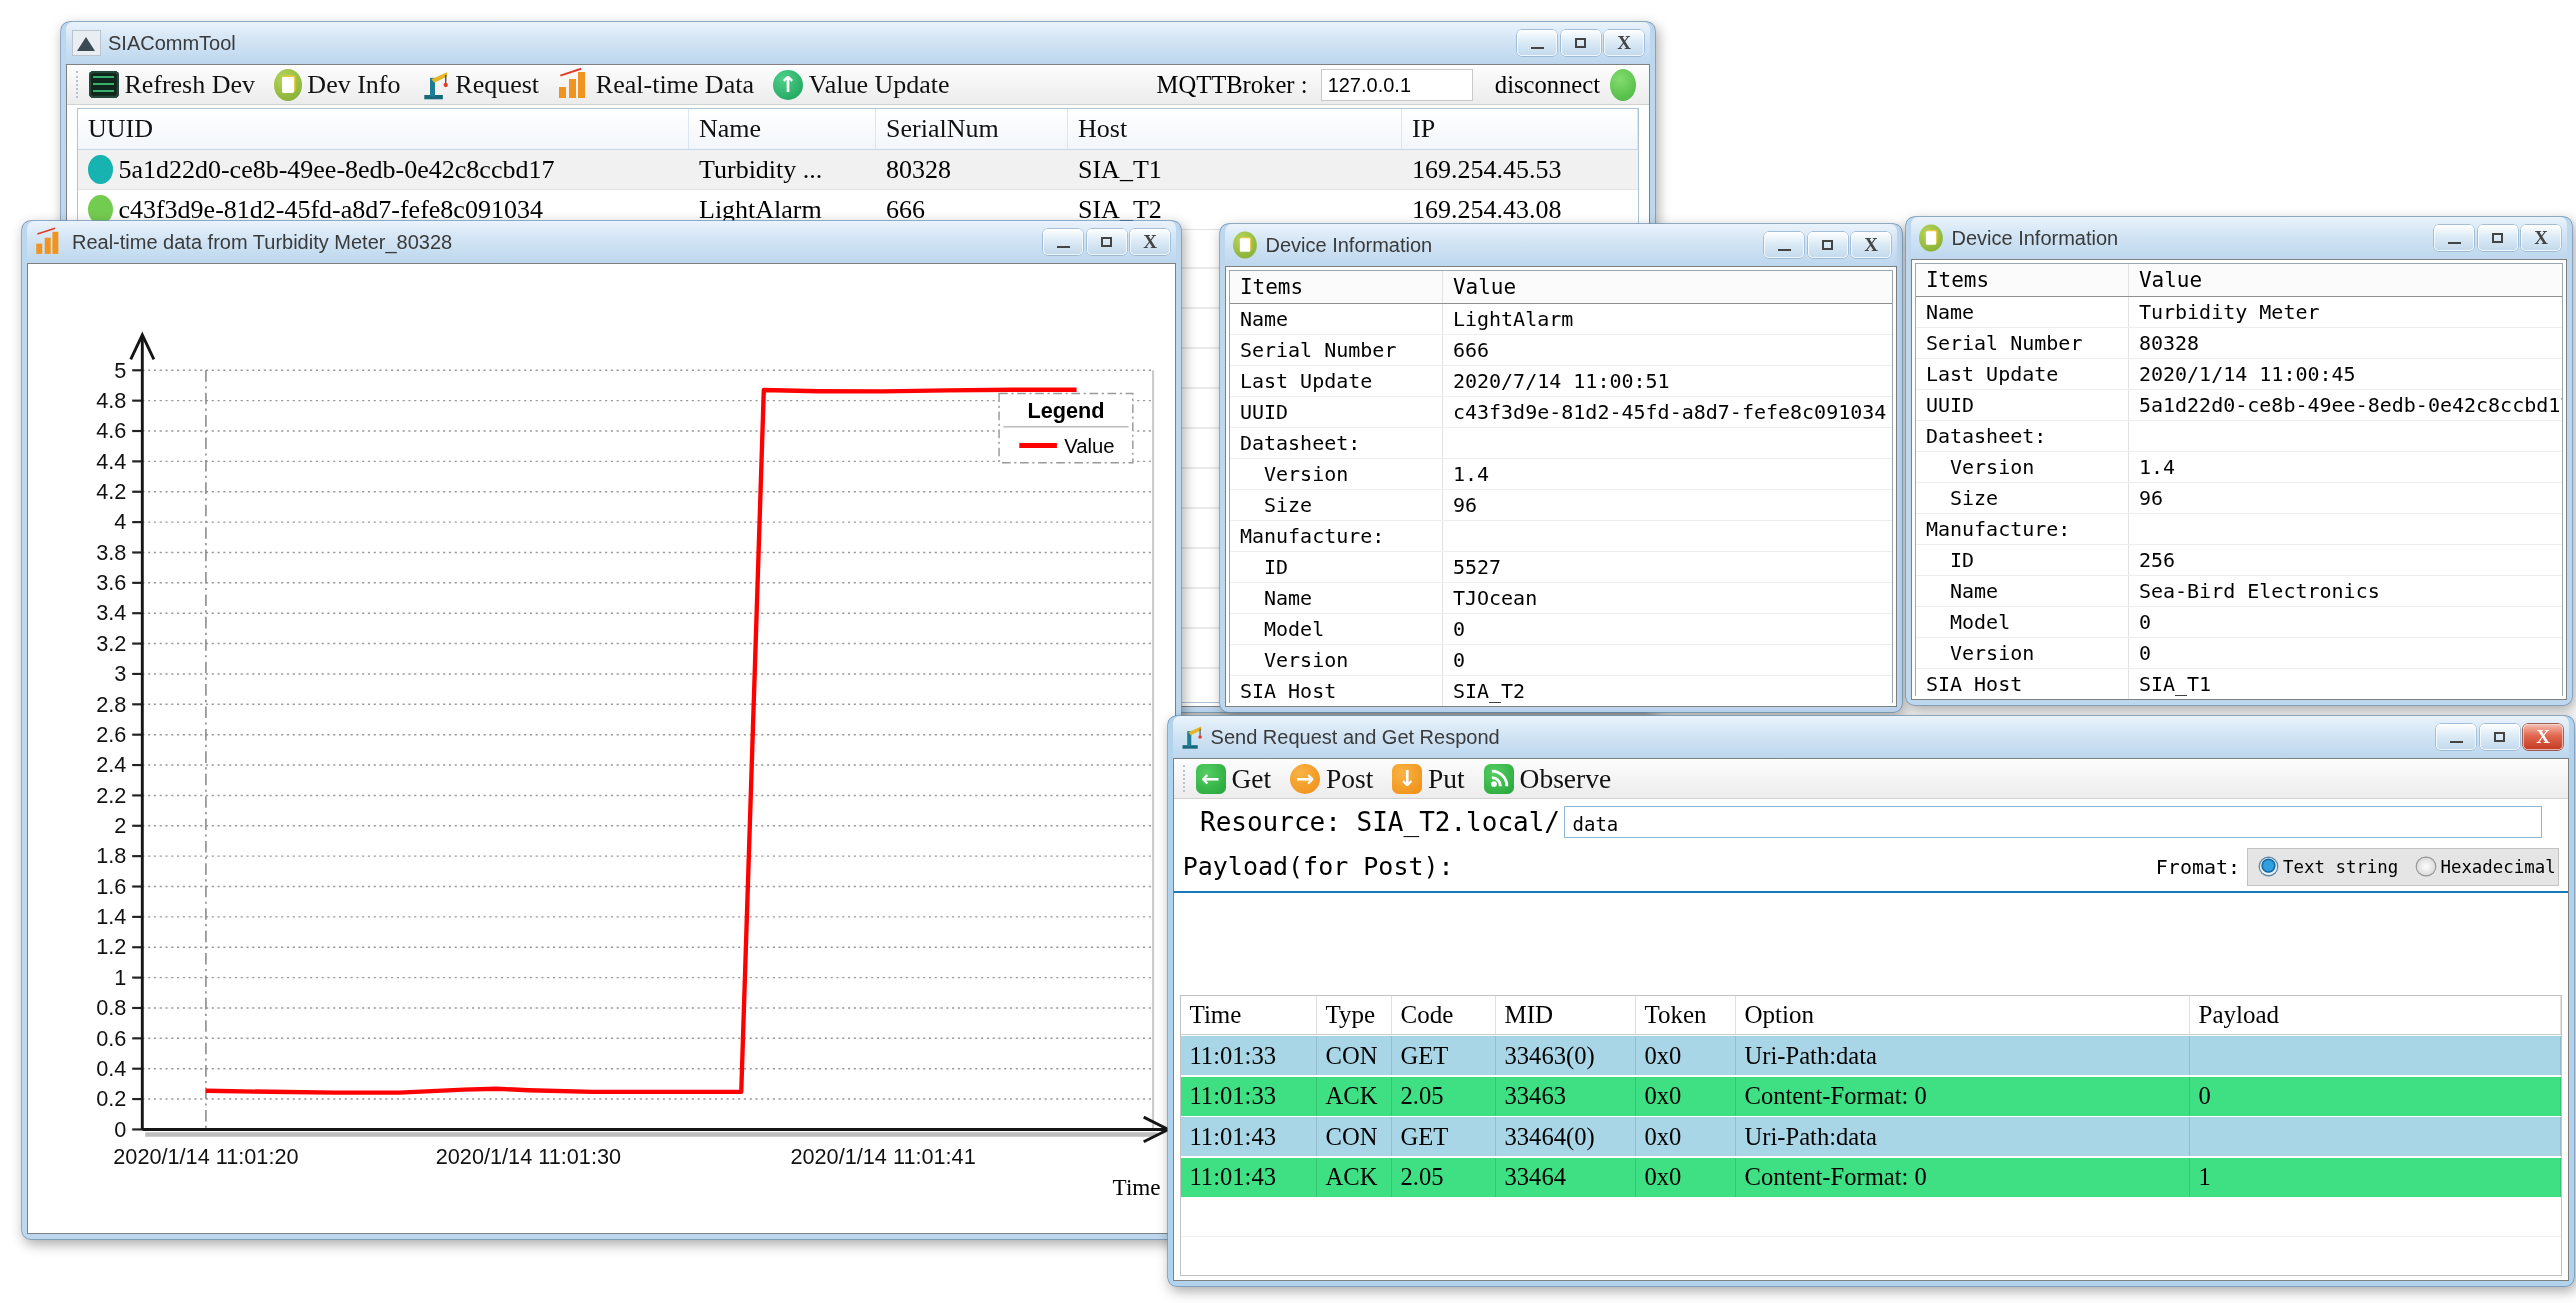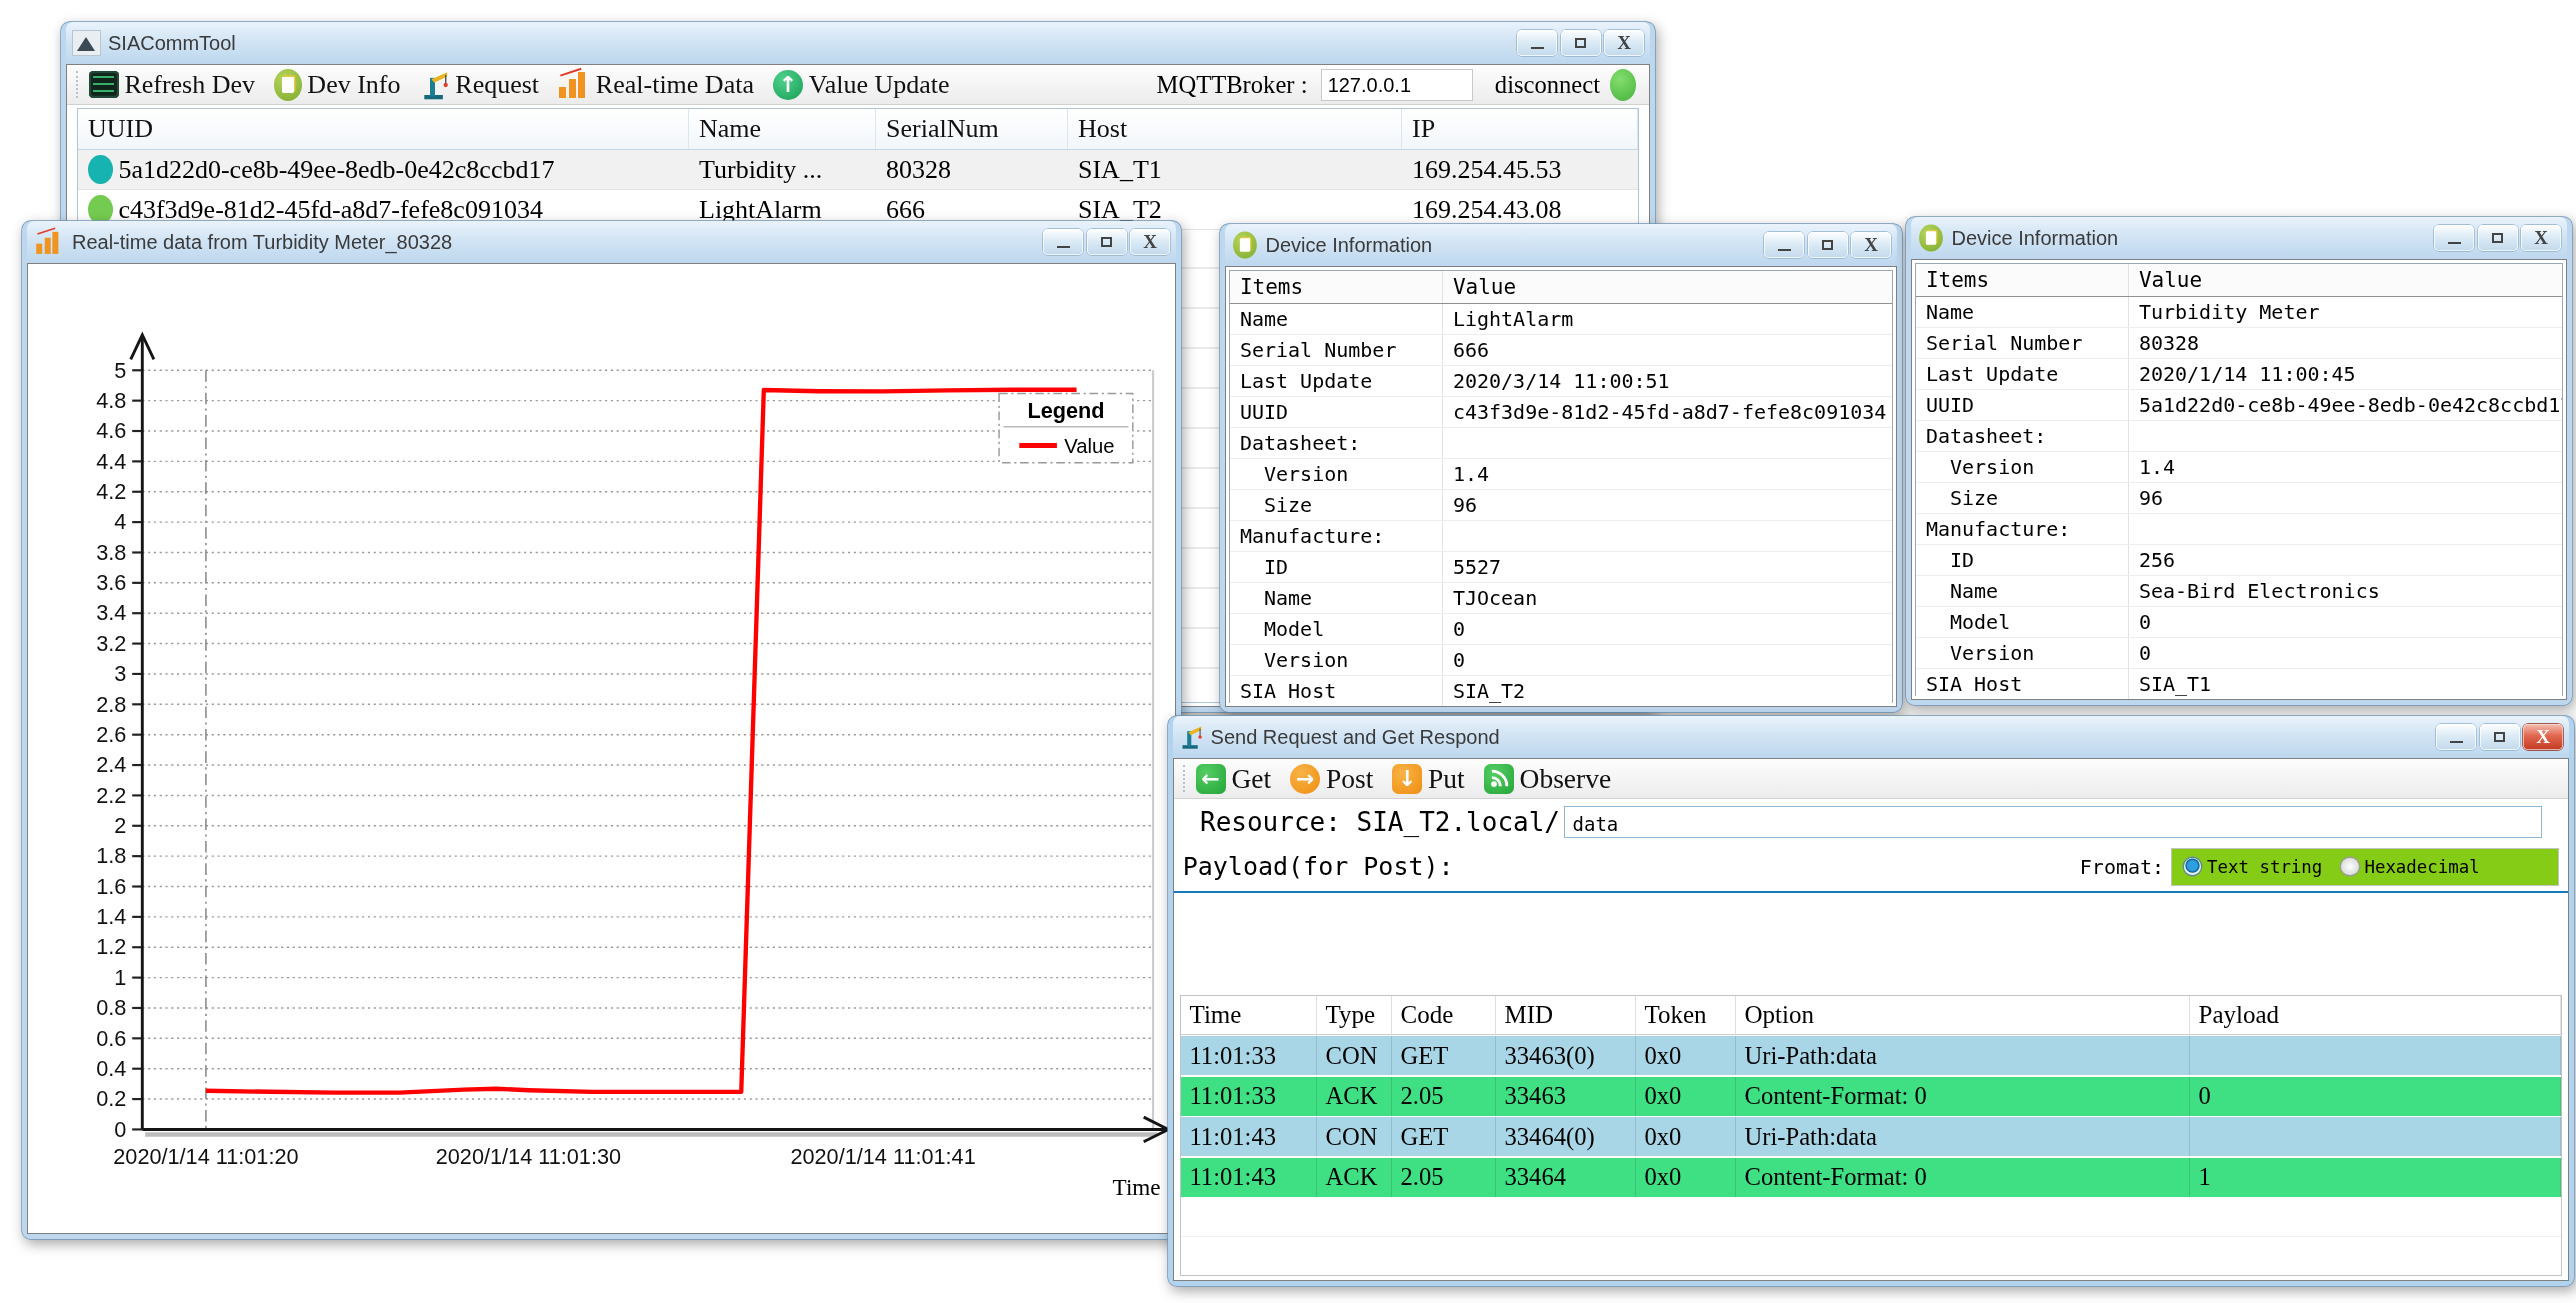--- a/index.html
+++ b/index.html
@@ -112,21 +112,21 @@
   #w-req{left:1168px;top:716px;width:1406px;height:570px;z-index:4;background:#b1d3ee;}
   #w-req .win-content{height:523px;}
   #w-req .tb-item .lbl{font:27.5px "Liberation Serif",serif;}
   .res-row{position:absolute;top:42px;left:0;right:0;height:42px;display:flex;align-items:center;padding:0 26px;background:#fff;}
   .res-label{font:26px "DejaVu Sans Mono",monospace;white-space:pre;}
   .res-input{flex:1;height:32px;margin-left:4.3px;background:#fff;border:0.7px solid #8fb6d4;
              font:19px "DejaVu Sans Mono",monospace;padding:5.8px 7.2px;color:#000;}
   .pay-row{position:absolute;top:85px;left:0;right:0;height:45px;display:flex;align-items:center;padding:0 8.7px;background:#fff;}
   .pay-label{font:25px "DejaVu Sans Mono",monospace;}
   .fmt-label{font:20px "DejaVu Sans Mono",monospace;margin-left:auto;margin-right:7.2px;}
-  .radio-box{display:flex;align-items:center;border:0.7px solid #c3c3c3;background:#84cc16;height:38px;padding:0 11.6px;width:388px;}
+  .radio-box{display:flex;align-items:center;border:0.7px solid #c3c3c3;background:#e5e5e5;height:38px;padding:0 11.6px;width:312px;}
   .radio{display:flex;align-items:center;margin-right:19px;}
   .rb{width:17.4px;height:17.4px;border-radius:50%;background:radial-gradient(#fefefe,#cfcfcf);box-shadow:0 0 0 1.4px #9a9a9a;margin-right:5.8px;flex:none;}
   .rb.sel{background:radial-gradient(circle at 50% 45%,#2f9fe0 0 38%,#0b5f96 52%,#e8f2f8 60%);box-shadow:0 0 0 1.4px #5d86a5;}
   .rlbl{font:17.4px "DejaVu Sans Mono",monospace;white-space:nowrap;}
   .blue-div{position:absolute;top:132px;left:0;right:0;height:2.9px;background:#1779b8;}
   .pay-area{position:absolute;top:134px;left:0;right:0;height:95px;background:#fff;}
   .rtable{position:absolute;top:236px;left:5.8px;right:5.8px;bottom:4.3px;border:0.7px solid #c2c2c2;background:#fff;overflow:hidden;}
   .rhead{display:grid;grid-template-columns:136px 75px 104px 140px 100px 454px 1fr;height:39px;background:#fff;border-bottom:0.7px solid #cfcfcf;}
   .rhead .rcell{font:25px "Liberation Serif",serif;display:flex;align-items:center;padding-left:8.7px;border-right:0.7px solid #e0e0e0;}
   .rrow{display:grid;grid-template-columns:136px 75px 104px 140px 100px 454px 1fr;height:39px;margin-top:1.4px;}
@@ -385,21 +385,21 @@
           <div class="irow">
             <div class="icell ik">Name</div>
             <div class="icell iv">LightAlarm</div>
           </div>
           <div class="irow">
             <div class="icell ik">Serial Number</div>
             <div class="icell iv">666</div>
           </div>
           <div class="irow">
             <div class="icell ik">Last Update</div>
-            <div class="icell iv">2020/3/14 11:00:51</div>
+            <div class="icell iv">2020/7/14 11:00:51</div>
           </div>
           <div class="irow">
             <div class="icell ik">UUID</div>
             <div class="icell iv">c43f3d9e-81d2-45fd-a8d7-fefe8c091034</div>
           </div>
           <div class="irow">
             <div class="icell ik">Datasheet:</div>
             <div class="icell iv"></div>
           </div>
           <div class="irow">

